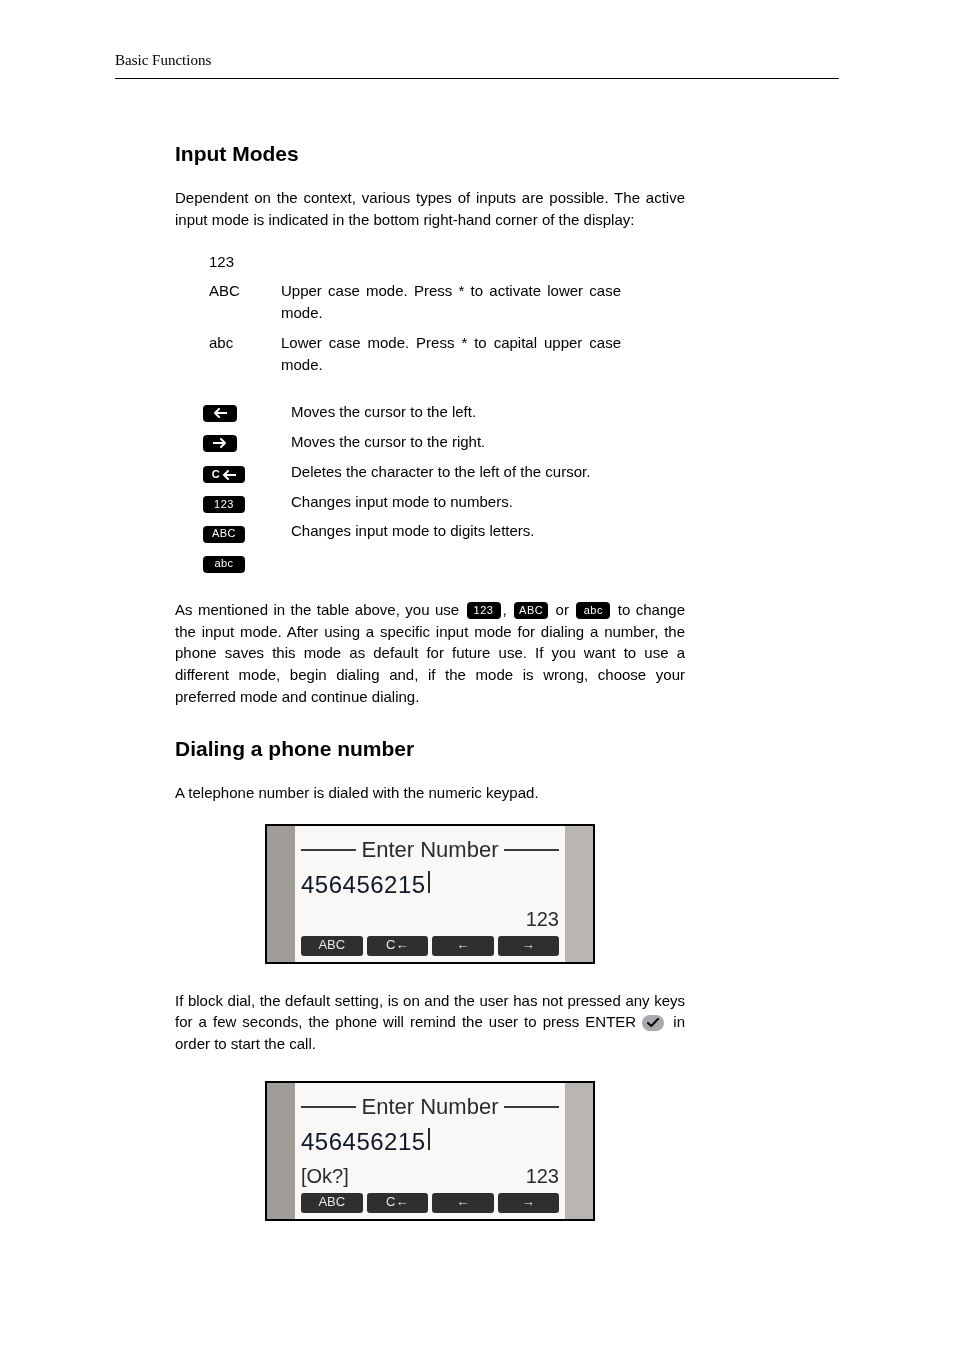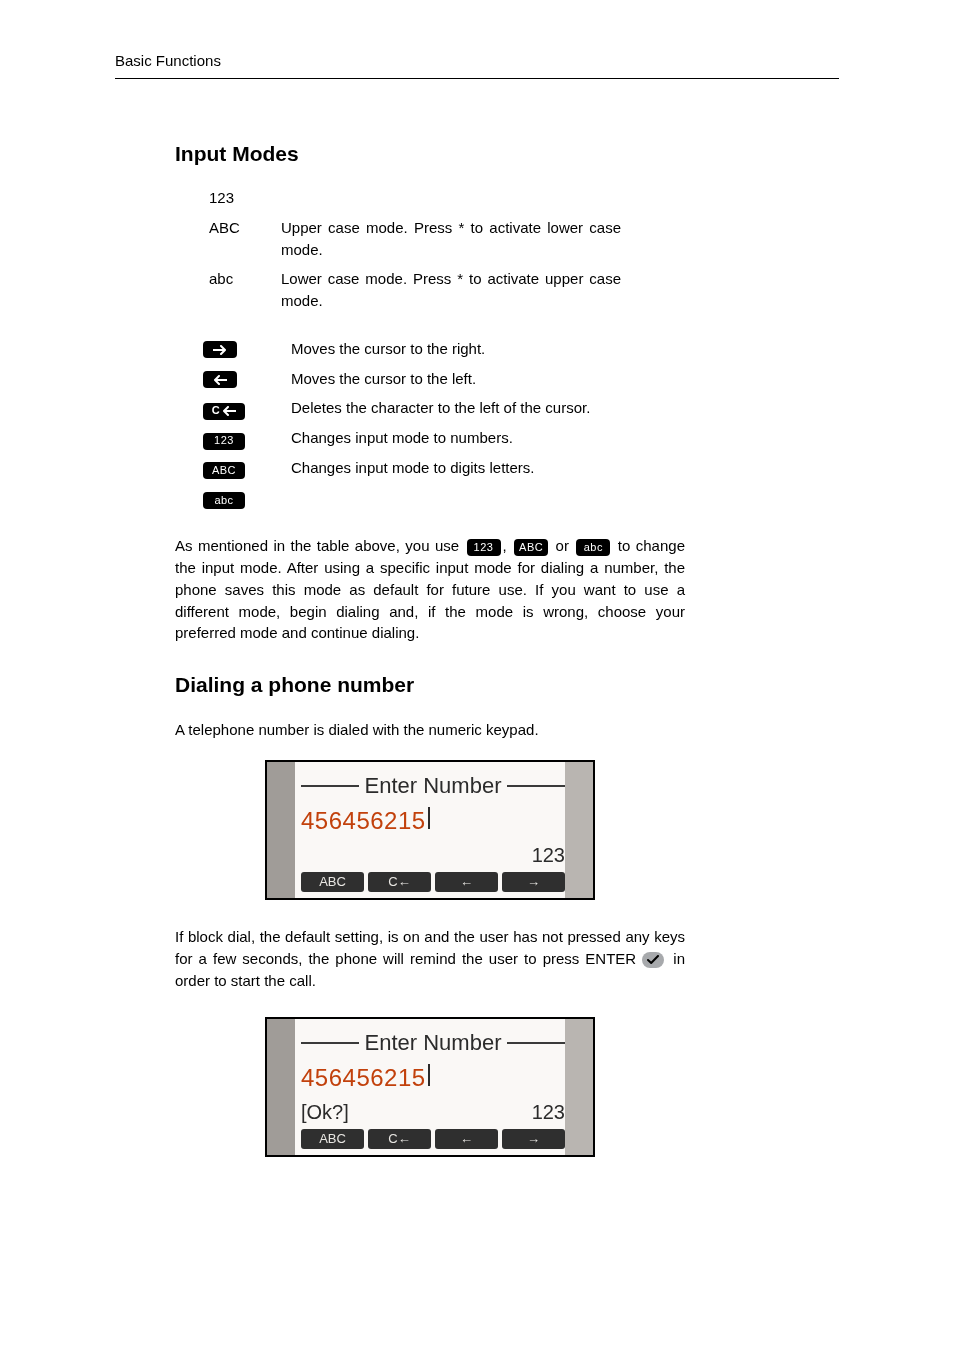--- a/index.html
+++ b/index.html
@@ -12,20 +12,21 @@
     line-height: 1.45;
   }
   .page {
     width: 954px;
     min-height: 1351px;
     box-sizing: border-box;
     padding: 50px 115px 60px 115px;
   }
   .header-title {
     font-size: 15px;
+    font-family: Liberation Serif, serif;
   }
   .header-rule {
     border: none;
     border-top: 1px solid #000;
     margin: 6px 0 60px 0;
   }
   .content {
     margin-left: 60px;
     width: 510px;
   }
@@ -128,21 +129,21 @@
     flex: 0 0 28px;
   }
   .lcd-strip.left {
     background: #a09c98;
   }
   .lcd-strip.right {
     background: #b9b5b1;
   }
   .lcd-body {
     flex: 1;
-    padding: 8px 0 6px 6px;
+    padding: 8px 6px 6px 6px;
     font-family: "Arial Narrow", Arial, sans-serif;
   }
   .lcd-title-row {
     display: flex;
     align-items: center;
     font-size: 22px;
     color: #2b2b2b;
     margin-bottom: 2px;
   }
   .lcd-line {
@@ -150,21 +151,21 @@
     height: 2px;
     background: #3a3a3a;
   }
   .lcd-title-text {
     padding: 0 6px;
     white-space: nowrap;
   }
   .lcd-number {
     font-size: 24px;
     letter-spacing: 0.5px;
-    color: #c2410c;
+    color: #0f172a;
     margin-bottom: 2px;
     display: flex;
     align-items: baseline;
   }
   .lcd-cursor {
     display: inline-block;
     width: 2px;
     height: 22px;
     background: #2b2b2b;
     margin-left: 2px;
@@ -200,56 +201,57 @@
 
 <div class="page">
 
   <div class="header-title">Basic Functions</div>
   <hr class="header-rule">
 
   <div class="content">
 
     <h2>Input Modes</h2>
 
+    <p class="body-text">Dependent on the context, various types of inputs are possible. The active input mode is indicated in the bottom right-hand corner of the display:</p>
 
     <div class="mode-list">
       <div class="mode-row">
         <div class="mode-key">123</div>
       </div>
       <div class="mode-row">
         <div class="mode-key">ABC</div>
         <div class="mode-desc">Upper case mode. Press * to activate lower case mode.</div>
       </div>
       <div class="mode-row">
         <div class="mode-key">abc</div>
-        <div class="mode-desc">Lower case mode. Press * to activate upper case mode.</div>
+        <div class="mode-desc">Lower case mode. Press * to capital upper case mode.</div>
       </div>
     </div>
 
 
     <div class="key-list">
+      <div class="key-row">
+        <div class="key-icon-cell">
+          <span class="key-chip">
+            <svg width="14" height="10" viewBox="0 0 14 10">
+                <path d="M14 5 H3 M6 1 L2 5 L6 9" stroke="#fff" stroke-width="2" fill="none" stroke-linecap="round" stroke-linejoin="round"></path>
+              </svg>
+          </span>
+        </div>
+        <div class="key-desc">Moves the cursor to the left.</div>
+      </div>
       <div class="key-row">
         <div class="key-icon-cell">
           <span class="key-chip">
             <svg width="14" height="10" viewBox="0 0 14 10">
                 <path d="M0 5 H11 M8 1 L12 5 L8 9" stroke="#fff" stroke-width="2" fill="none" stroke-linecap="round" stroke-linejoin="round"></path>
               </svg>
           </span>
         </div>
         <div class="key-desc">Moves the cursor to the right.</div>
-      </div>
-      <div class="key-row">
-        <div class="key-icon-cell">
-          <span class="key-chip">
-            <svg width="14" height="10" viewBox="0 0 14 10">
-                <path d="M14 5 H3 M6 1 L2 5 L6 9" stroke="#fff" stroke-width="2" fill="none" stroke-linecap="round" stroke-linejoin="round"></path>
-              </svg>
-          </span>
-        </div>
-        <div class="key-desc">Moves the cursor to the left.</div>
       </div>
       <div class="key-row">
         <div class="key-icon-cell">
           <span class="key-chip" style="min-width:42px;">
             <span style="font-weight:bold;margin-right:2px;">C</span>
             <svg width="14" height="10" viewBox="0 0 14 10">
                 <path d="M14 5 H3 M6 1 L2 5 L6 9" stroke="#fff" stroke-width="2" fill="none" stroke-linecap="round" stroke-linejoin="round"></path>
               </svg>
           </span>
         </div>

